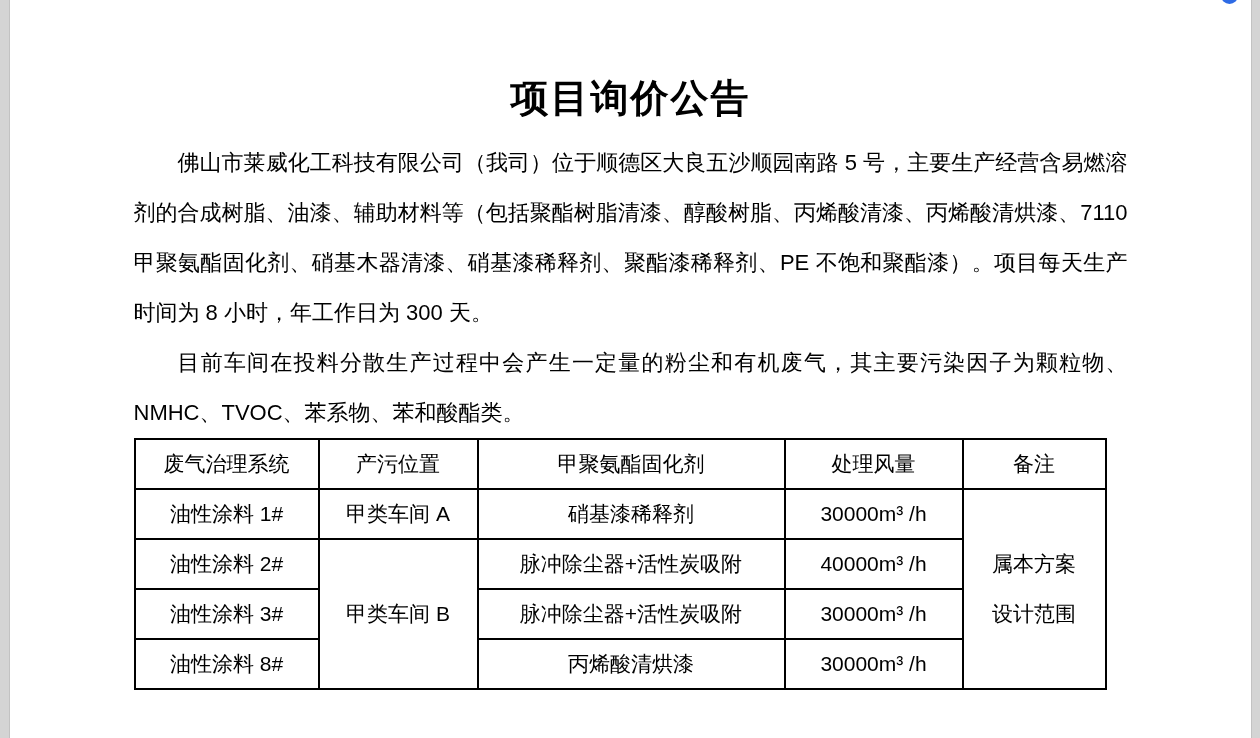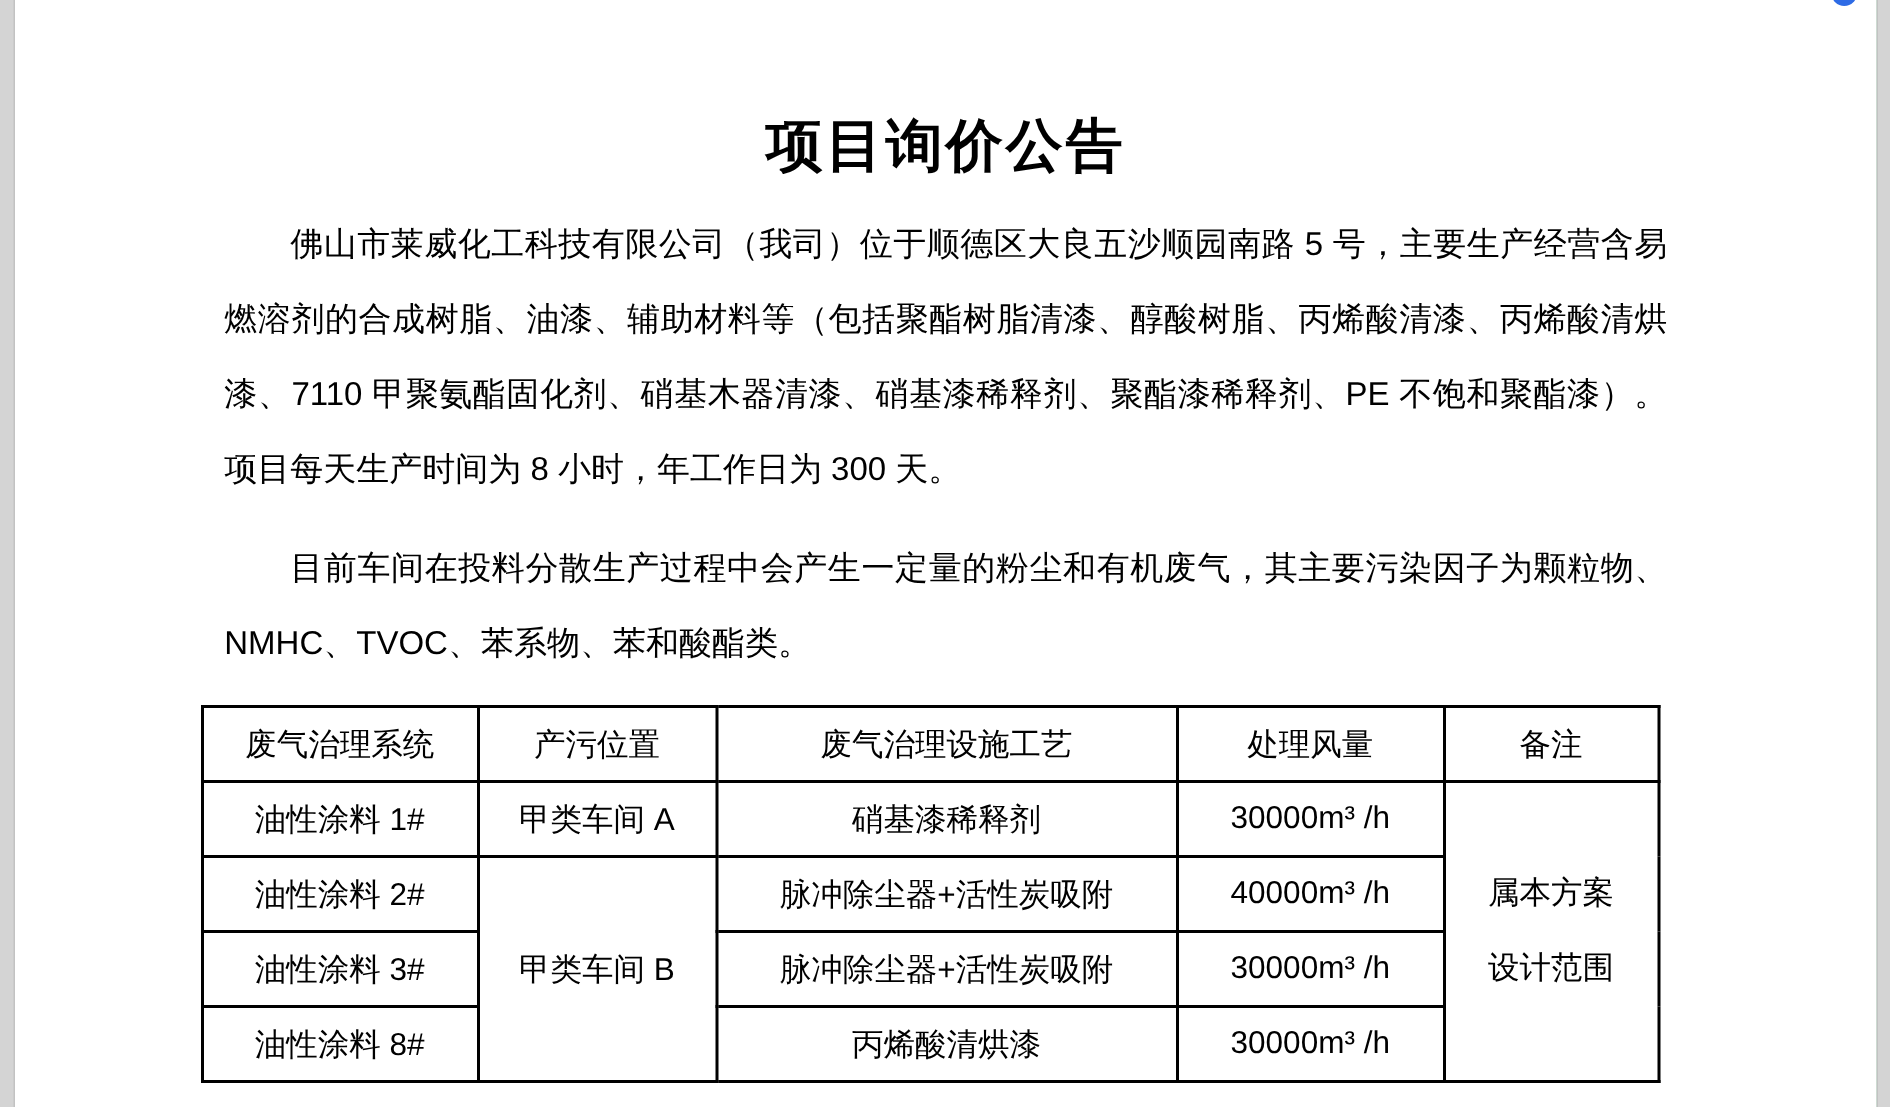--- a/index.html
+++ b/index.html
@@ -8,21 +8,21 @@
     width: 1260px;
     height: 738px;
     overflow: hidden;
     background: #ffffff;
     font-family: "Liberation Sans", "Liberation Serif", serif;
   }
   .viewport {
     position: relative;
     width: 1260px;
     height: 738px;
-    background: #15803d;
+    background: #a21caf;
   }
   .edge-strip {
     position: absolute;
     top: 0;
     bottom: 0;
     background: #d4d4d4;
   }
   .edge-strip.left  { left: 0;  width: 9px; border-right: 1px solid #c2c2c2; }
   .edge-strip.right { right: 0; width: 8px; border-left: 1px solid #c2c2c2; }
   .fab {
@@ -53,21 +53,21 @@
   .doc-title {
     margin: 0 0 16px 0;
     text-align: center;
     font-size: 38px;
     line-height: 48px;
     font-weight: 700;
     letter-spacing: 2px;
     font-family: "Liberation Serif", serif;
   }
   .para {
-    margin: 16px;
+    margin: 0;
     font-size: 22px;
     line-height: 50px;
     text-align: justify;
     text-indent: 2em;
     
     font-family: "Liberation Sans", "Liberation Serif", serif;
   }
   table.gas-table {
     width: 971px;
     margin-left: 0;
@@ -115,21 +115,21 @@
           <col style="width:184px">
           <col style="width:159px">
           <col style="width:307px">
           <col style="width:178px">
           <col style="width:143px">
         </colgroup>
         <tbody>
           <tr>
             <th>废气治理系统</th>
             <th>产污位置</th>
-            <th>废气治理设施工艺</th>
+            <th>甲聚氨酯固化剂</th>
             <th>处理风量</th>
             <th>备注</th>
           </tr>
           <tr>
             <td>油性涂料 1#</td>
             <td>甲类车间 A</td>
             <td>硝基漆稀释剂</td>
             <td>30000m³ /h</td>
             <td class="remark-cell" rowspan="4">属本方案
 设计范围</td>

